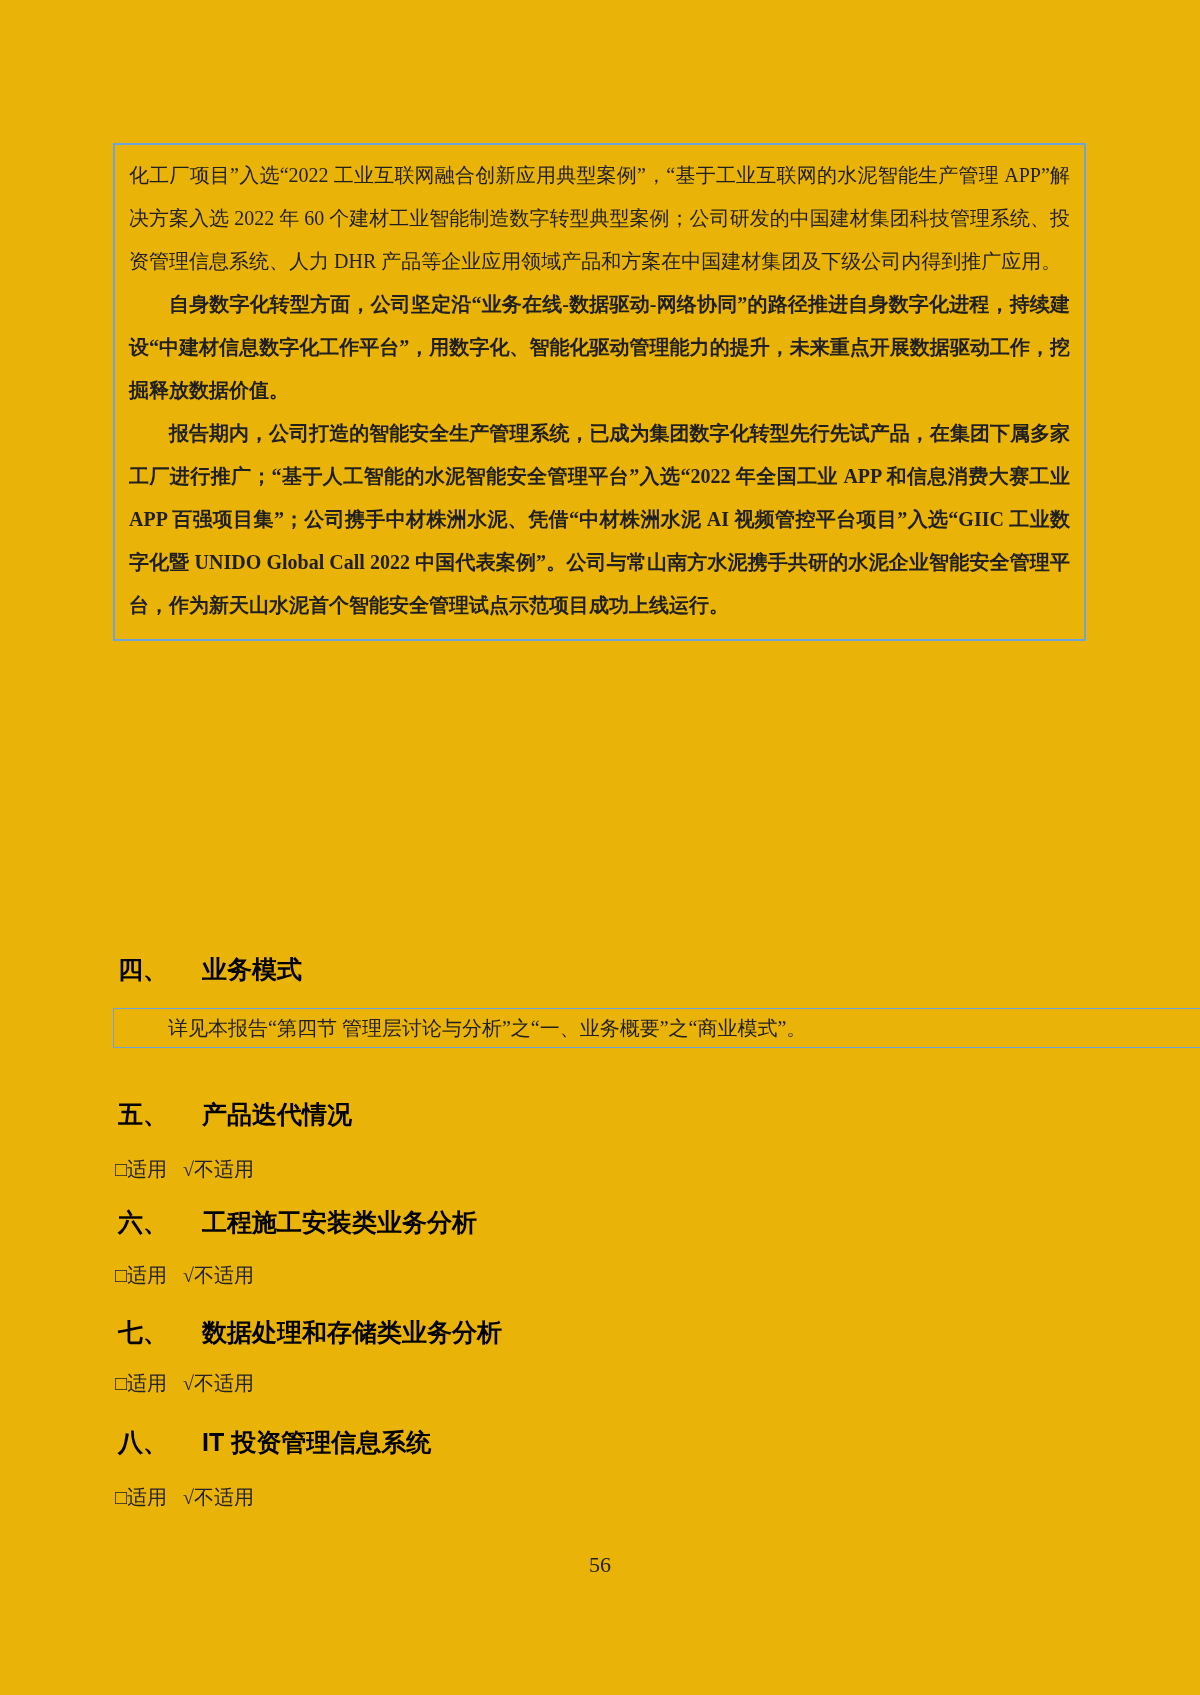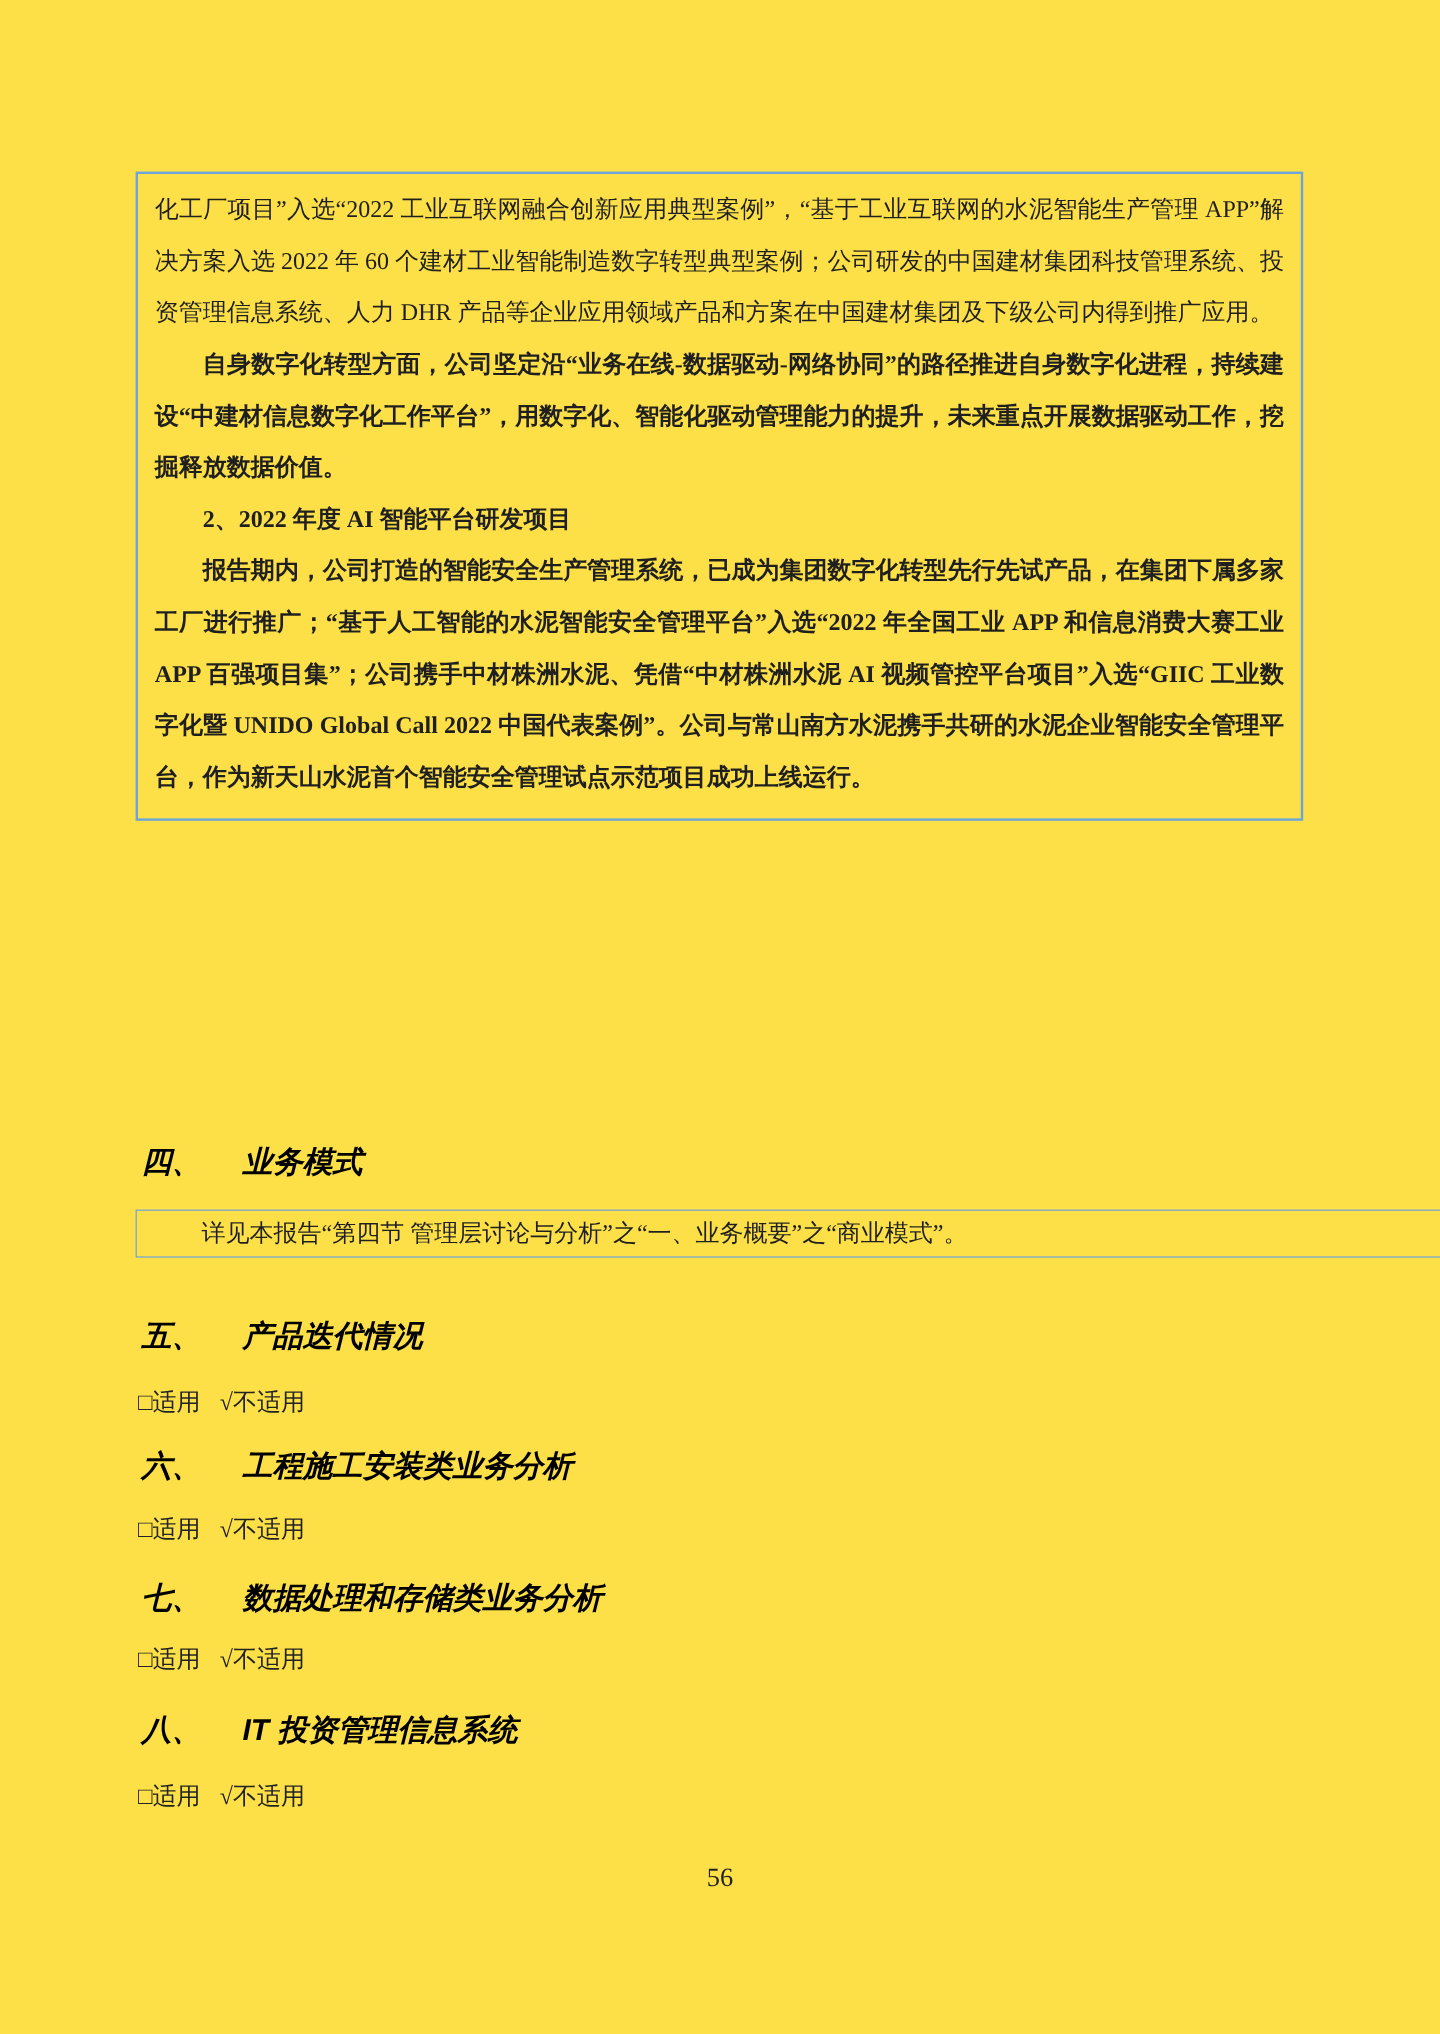--- a/index.html
+++ b/index.html
@@ -1,20 +1,20 @@
 <!DOCTYPE html>
 <html lang="zh"><head>
 <meta charset="utf-8">
 <style>
   html, body { margin: 0; padding: 0; background: #ffffff; }
   .page {
     position: relative;
     width: 1200px;
     height: 1695px;
-    background: #fde047;
+    background: #eab308;
     font-family: "Liberation Serif", "DejaVu Serif", serif;
     color: #1a1a1a;
     overflow: hidden;
   }
   
   .text-box {
     position: absolute;
     left: 113px;
     top: 143px;
     width: 973px;
@@ -32,21 +32,20 @@
   
   .heading {
     position: absolute;
     left: 118px;
     font-size: 25px;
     line-height: 32px;
     font-weight: bold;
     color: #000;
     font-family: "Liberation Sans", "DejaVu Sans", sans-serif;
     white-space: nowrap;
-    font-style: italic;
   }
   .heading .num { display: inline-block; width: 84px; }
 
   
   .note-box {
     position: absolute;
     left: 113px;
     top: 1008px;
     width: 1130px;
     box-sizing: border-box;
@@ -80,21 +79,20 @@
   }
 </style>
 </head>
 <body>
 
 <div class="page">
 
   <div class="text-box">
     <p>化工厂项目”入选“2022 工业互联网融合创新应用典型案例”，“基于工业互联网的水泥智能生产管理 APP”解决方案入选 2022 年 60 个建材工业智能制造数字转型典型案例；公司研发的中国建材集团科技管理系统、投资管理信息系统、人力 DHR 产品等企业应用领域产品和方案在中国建材集团及下级公司内得到推广应用。</p>
     <p class="indent">自身数字化转型方面，公司坚定沿“业务在线-数据驱动-网络协同”的路径推进自身数字化进程，持续建设“中建材信息数字化工作平台”，用数字化、智能化驱动管理能力的提升，未来重点开展数据驱动工作，挖掘释放数据价值。</p>
-    <p class="indent">2、2022 年度 AI 智能平台研发项目</p>
     <p class="indent">报告期内，公司打造的智能安全生产管理系统，已成为集团数字化转型先行先试产品，在集团下属多家工厂进行推广；“基于人工智能的水泥智能安全管理平台”入选“2022 年全国工业 APP 和信息消费大赛工业 APP 百强项目集”；公司携手中材株洲水泥、凭借“中材株洲水泥 AI 视频管控平台项目”入选“GIIC 工业数字化暨 UNIDO Global Call 2022 中国代表案例”。公司与常山南方水泥携手共研的水泥企业智能安全管理平台，作为新天山水泥首个智能安全管理试点示范项目成功上线运行。</p>
   </div>
 
   <div class="heading" style="top:953px">
     <span class="num">四、</span><span>业务模式</span>
   </div>
 
   <div class="note-box">
     <span class="note-text">详见本报告“第四节 管理层讨论与分析”之“一、业务概要”之“商业模式”。</span>
   </div>

